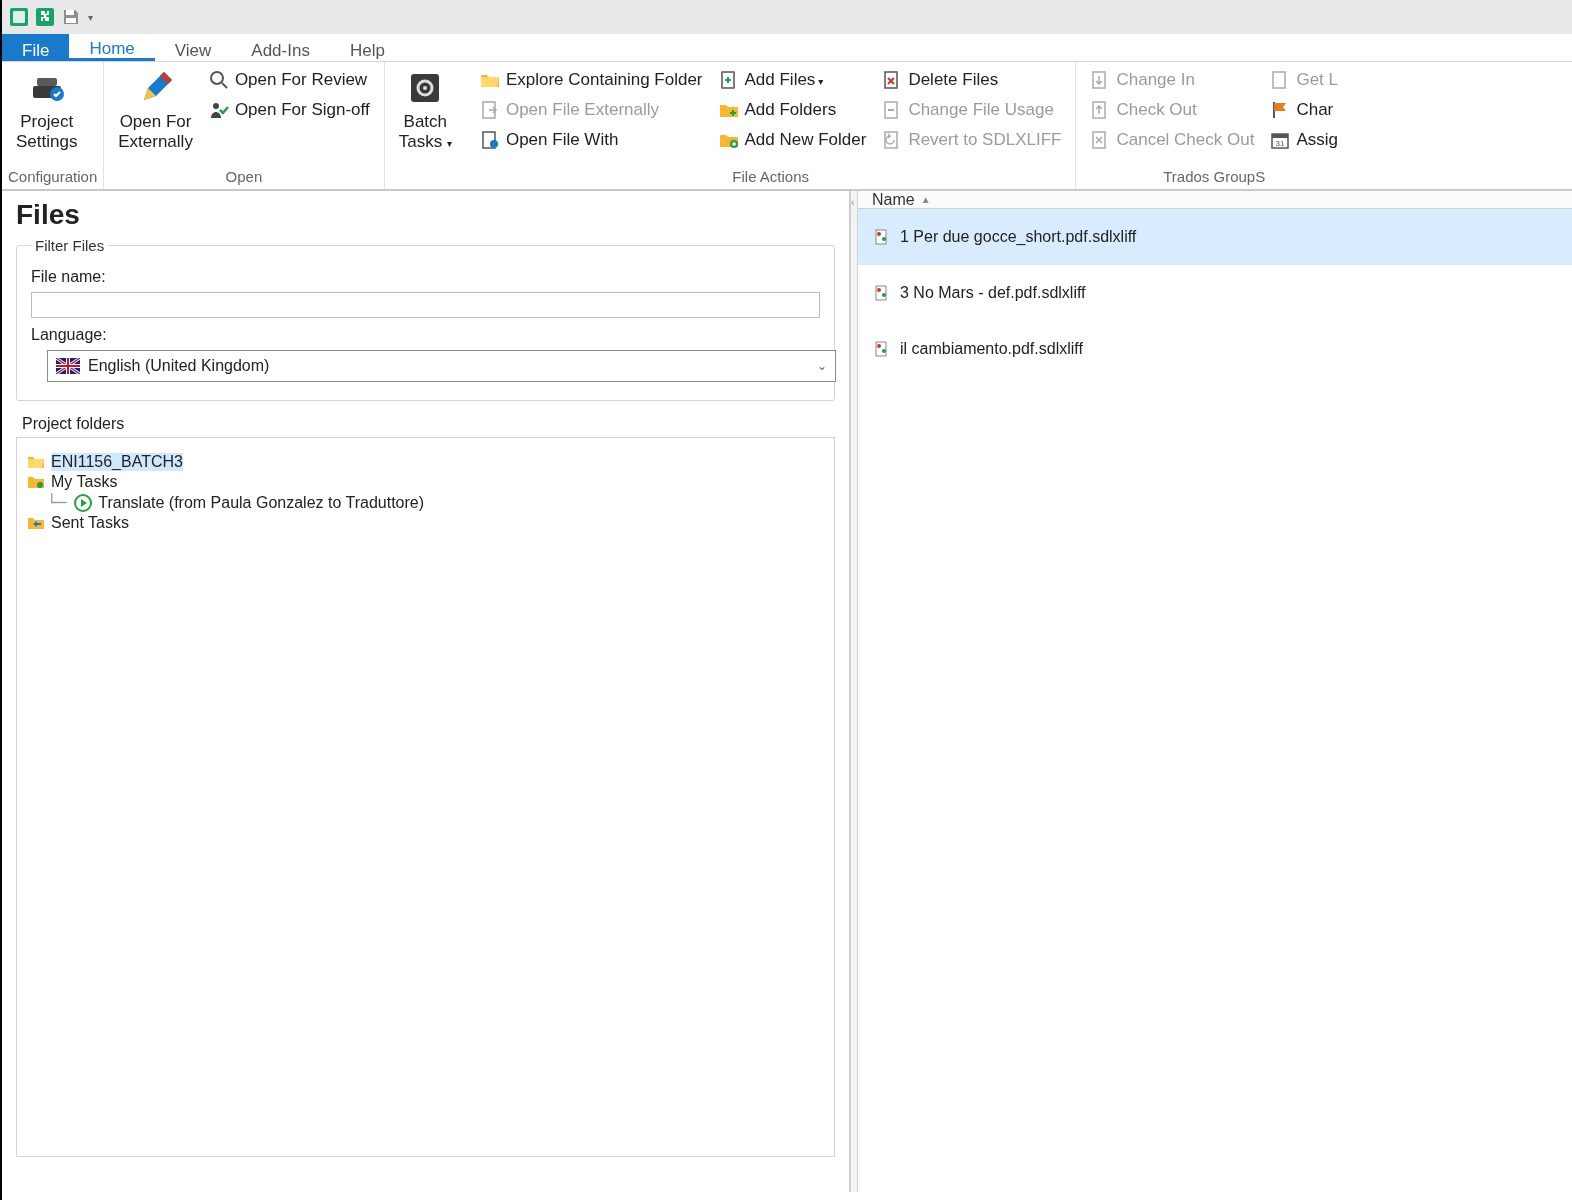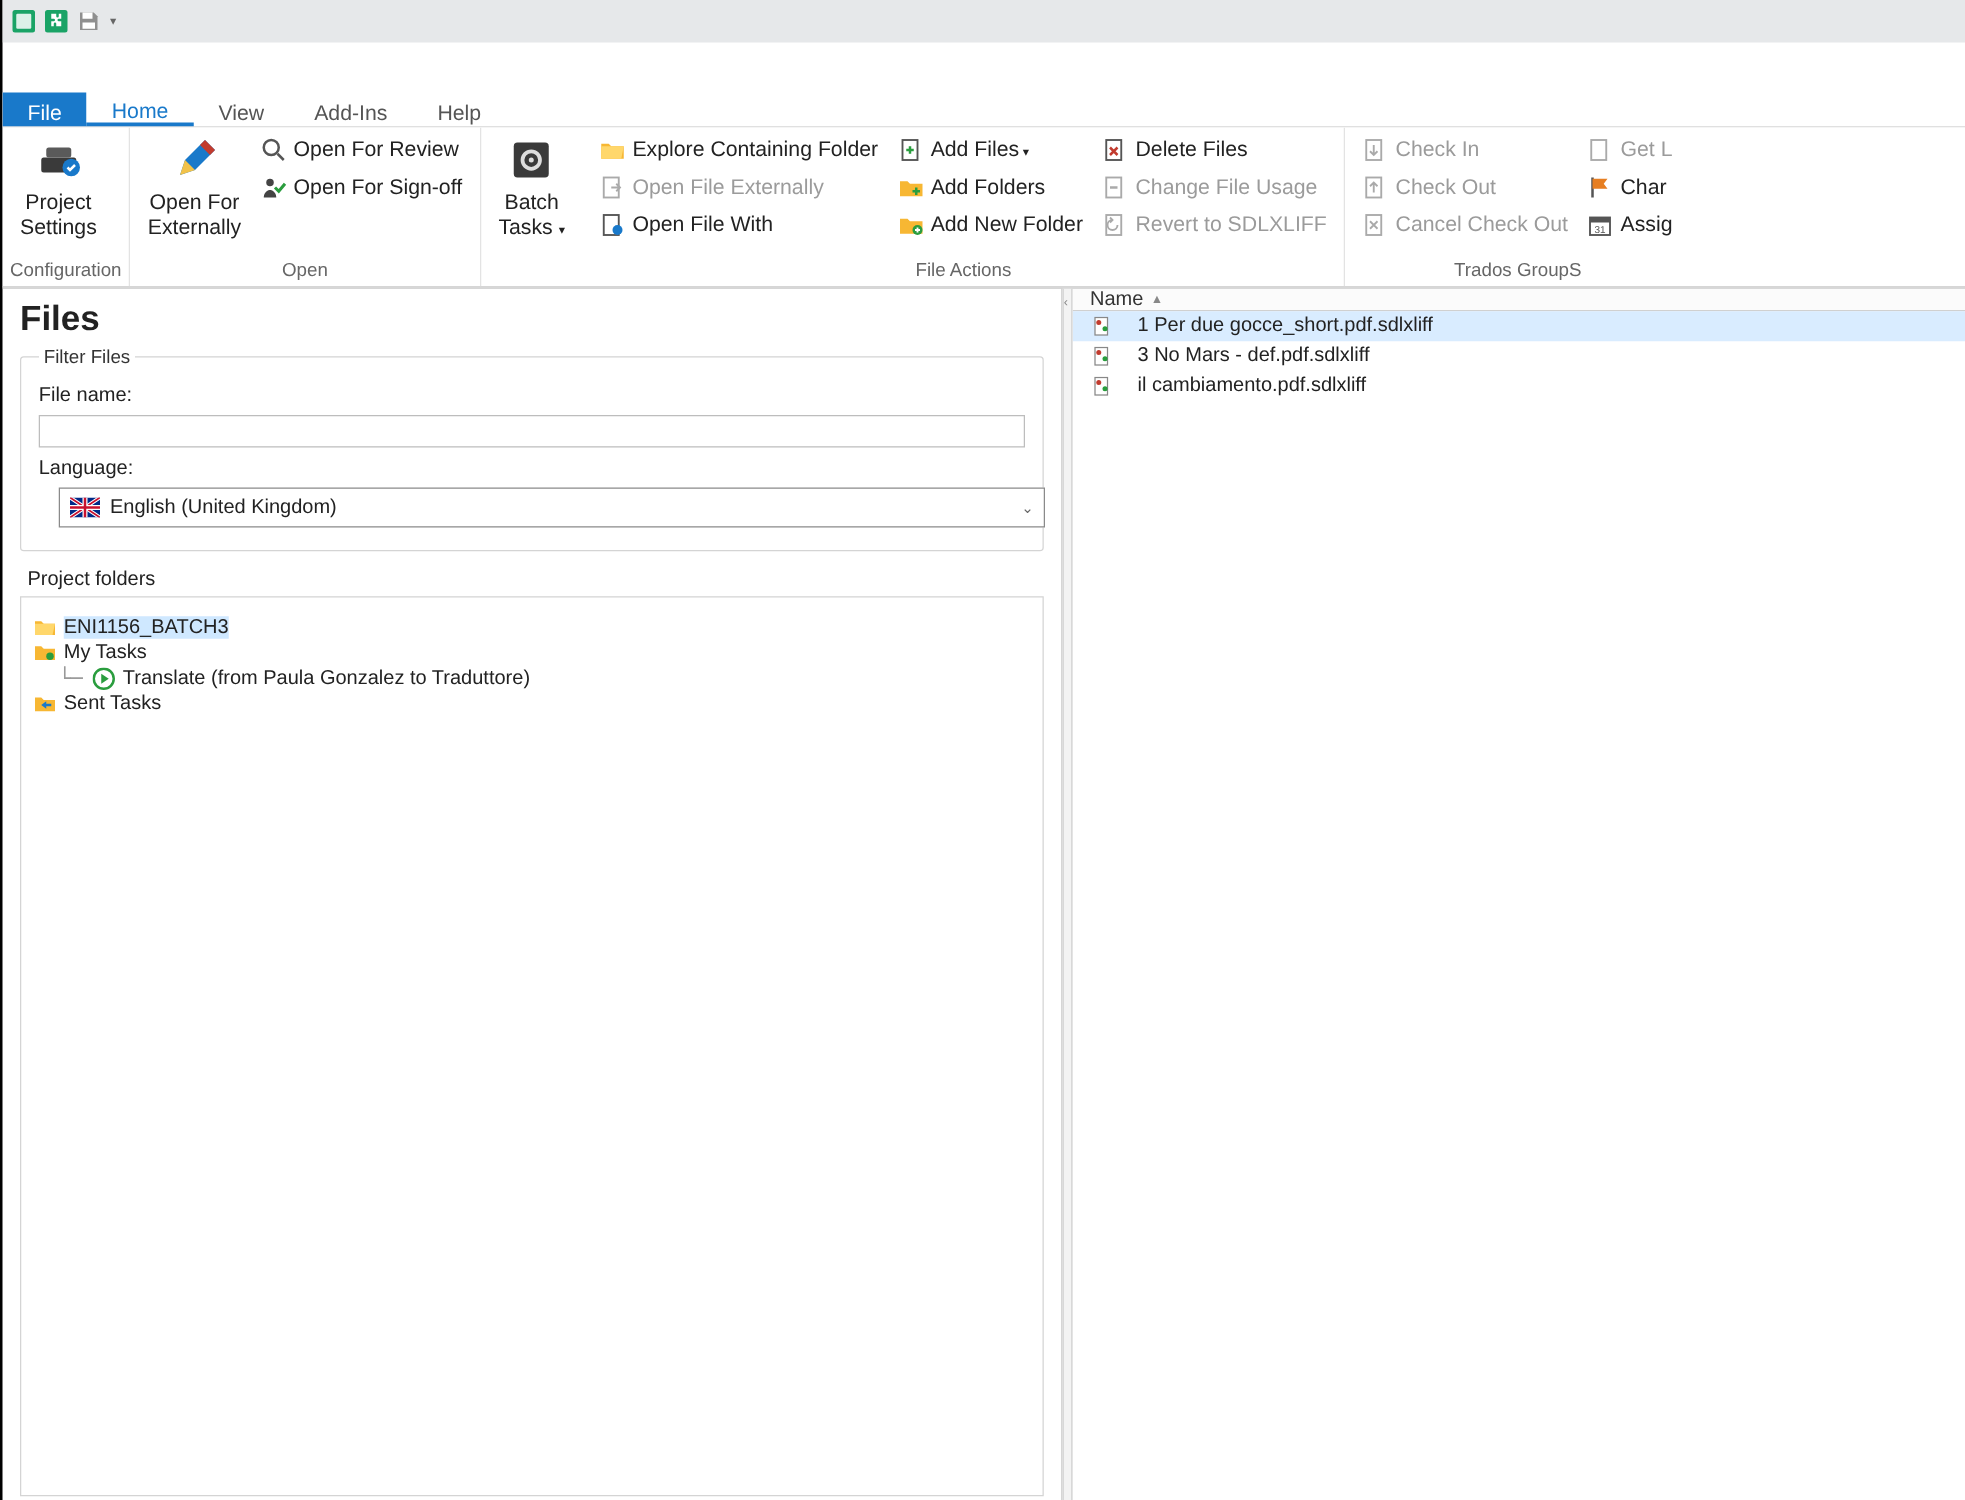--- a/index.html
+++ b/index.html
@@ -31,21 +31,20 @@
   .tb-dropdown {
     font-size: 10px; color: #666; padding-left: 2px;
   }
 
   
   .tabstrip {
     display: flex;
     height: 28px;
     background: #fff;
     border-bottom: 1px solid #d6d6d6;
-    margin-top: 40px;
   }
   .tab {
     padding: 6px 20px 0 20px;
     font-size: 17px;
     color: #555;
     display: flex;
     align-items: center;
     cursor: pointer;
   }
   .tab.file {
@@ -196,22 +195,22 @@
     border-bottom:1px solid #d0d0d0;
     padding: 0 14px;
     font-size:16px;
     color:#333;
     background:#fbfbfb;
   }
   .list-header .sort { font-size:10px; color:#888; margin-left:6px; }
   .list-body { }
   .list-row {
     display:flex; align-items:center;
-    gap:20px;
-    padding: 3px 16px;
+    gap:10px;
+    padding: 19px 16px;
     font-size:16px;
     cursor:pointer;
   }
   .list-row.selected { background:#d9ecff; }
   .list-row .fi { width:16px; height:16px; }
   .collapse-handle {
     width:8px;
     background:#f3f3f3;
     border-left:1px solid #d0d0d0;
     border-right:1px solid #d0d0d0;
@@ -431,21 +430,21 @@
   <div class="ribbon-group" style="border-right:none">
     <div class="ribbon-group-body">
       <div class="small-btns">
         <div class="small-btn disabled">
           <span class="si">
               <svg viewBox="0 0 20 20">
                 <rect x="3" y="2" width="12" height="16" fill="none" stroke="#aaa" stroke-width="1.5"></rect>
                 <path d="M9 6v8M6 11l3 3 3-3" stroke="#aaa" stroke-width="1.5" fill="none"></path>
               </svg>
             </span>
-          <span>Check In</span>
+          <span>Change In</span>
         </div>
         <div class="small-btn disabled">
           <span class="si">
               <svg viewBox="0 0 20 20">
                 <rect x="3" y="2" width="12" height="16" fill="none" stroke="#aaa" stroke-width="1.5"></rect>
                 <path d="M9 14V6M6 9l3-3 3 3" stroke="#aaa" stroke-width="1.5" fill="none"></path>
               </svg>
             </span>
           <span>Check Out</span>
         </div>

